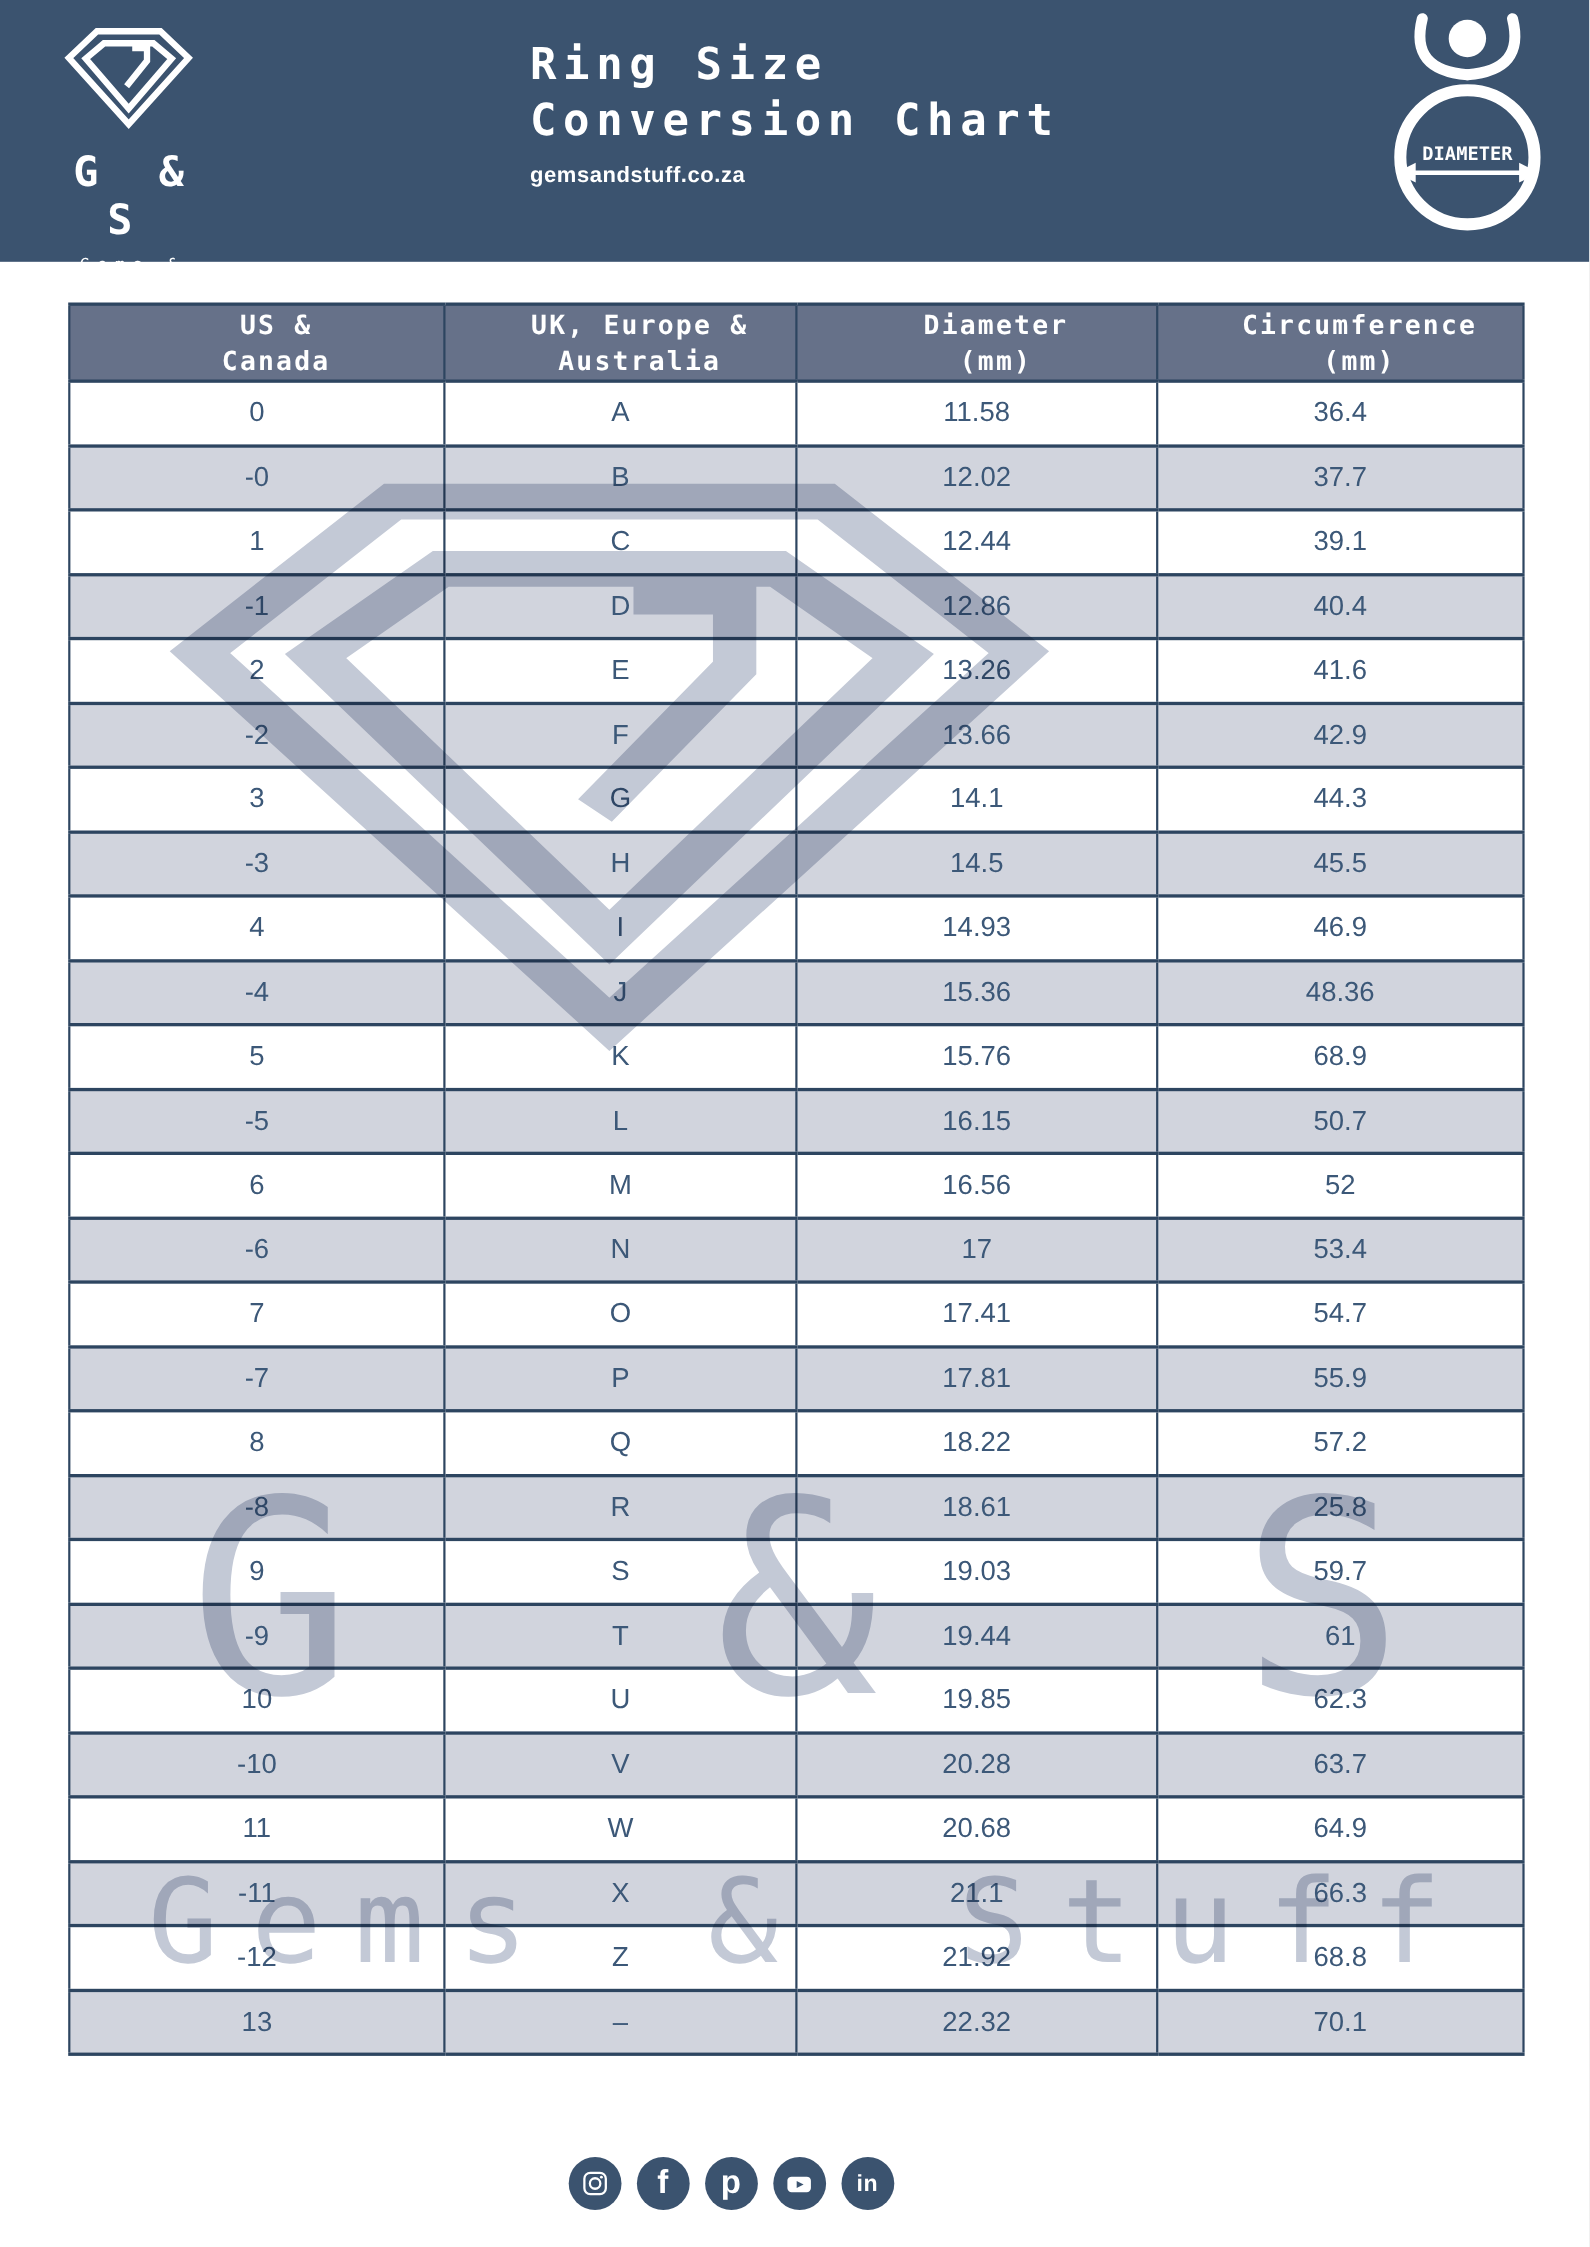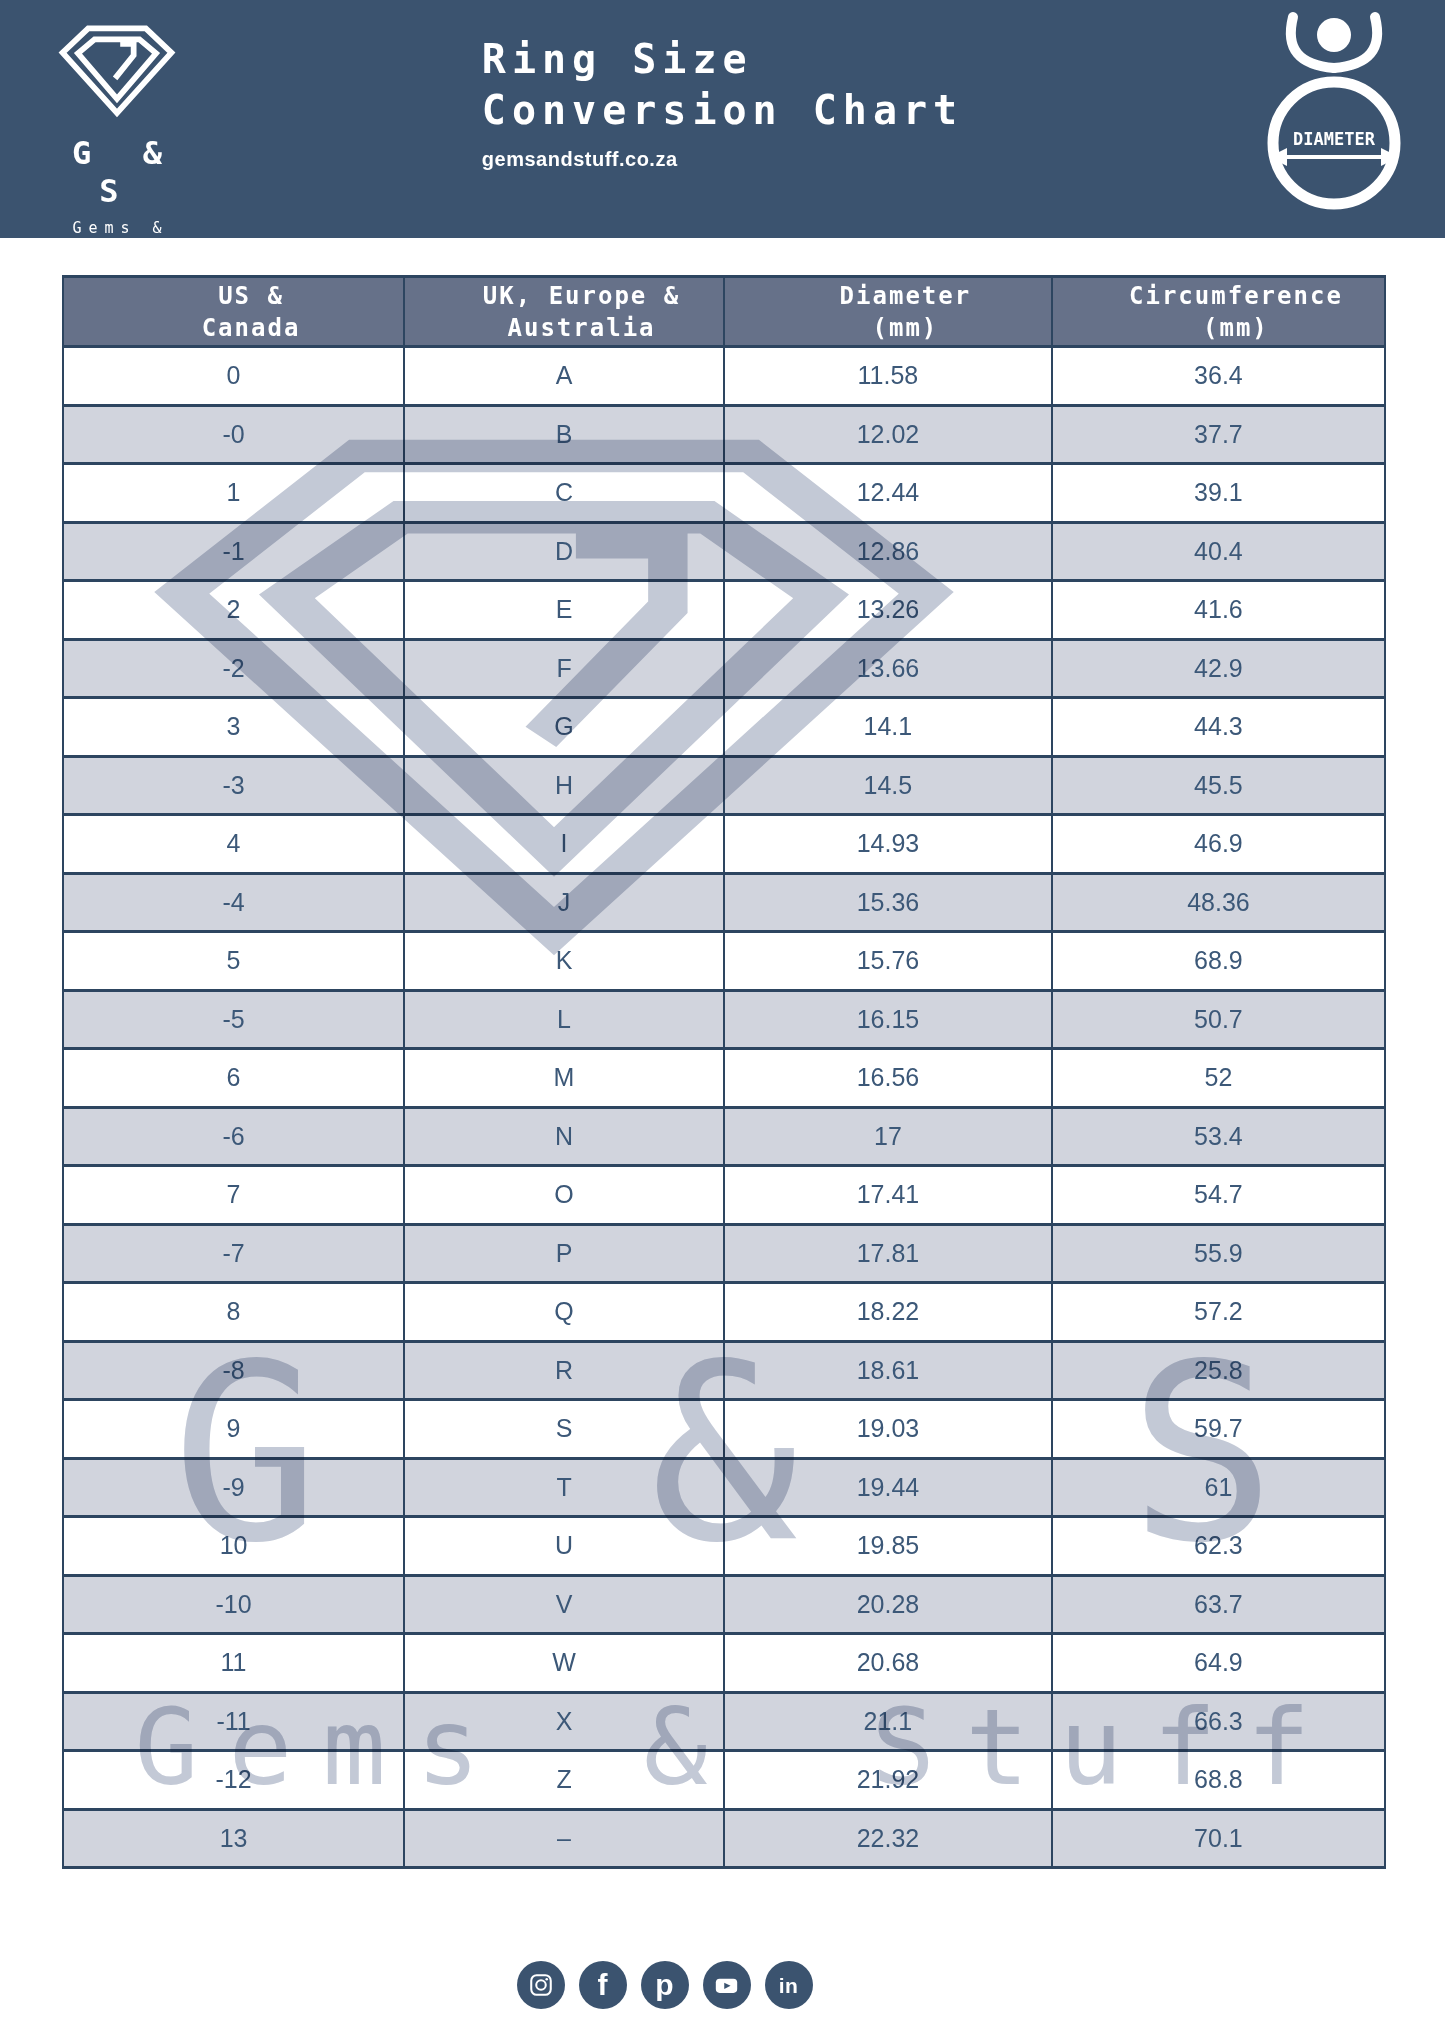--- a/index.html
+++ b/index.html
@@ -4,21 +4,21 @@
 <style>
   html,body{margin:0;padding:0;background:#e8e8e8;}
   .page{position:relative;width:1445px;height:2043px;background:#ffffff;overflow:hidden;
         font-family:"Liberation Sans",sans-serif;margin:0 auto;}
   .mono{font-family:"DejaVu Sans Mono",monospace;}
 
   
   .band{position:absolute;left:0;top:0;width:100%;height:238px;background:#3b536f;}
   .logo{position:absolute;left:22px;top:12px;width:190px;text-align:center;color:#ffffff;}
   .logo .gem-svg{width:122px;height:96px;display:block;margin:10px auto 0;color:#ffffff;}
-  .brand{font-family:"DejaVu Sans Mono",monospace;font-weight:bold;font-size:32px;
+  .brand{font-family:"DejaVu Sans Mono",monospace;font-weight:bold;font-size:38px;
          letter-spacing:16px;margin-top:16px;text-indent:16px;}
   .tagline{font-family:"DejaVu Sans Mono",monospace;font-size:15px;letter-spacing:7px;
            margin-top:9px;text-indent:7px;}
   .title-block{position:absolute;left:50%;top:34px;transform:translateX(-50%);
                color:#ffffff;white-space:nowrap;}
   .title-line{font-family:"DejaVu Sans Mono",monospace;font-weight:bold;font-size:40px;
               letter-spacing:6px;line-height:51px;}
   .website{font-size:20px;font-weight:bold;margin-top:12px;letter-spacing:0.5px;}
   .ring-diagram{position:absolute;right:26px;top:4px;width:170px;height:214px;color:#ffffff;}
 

